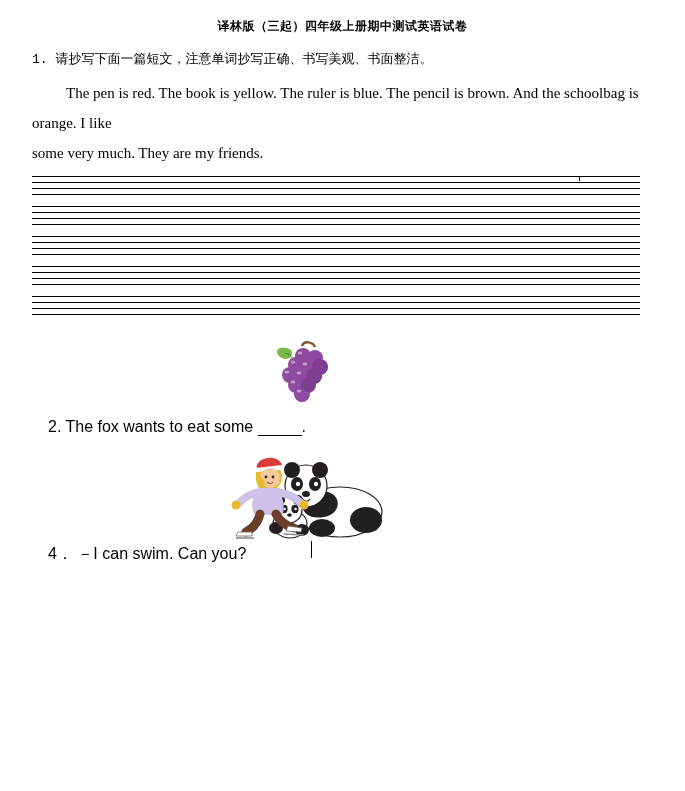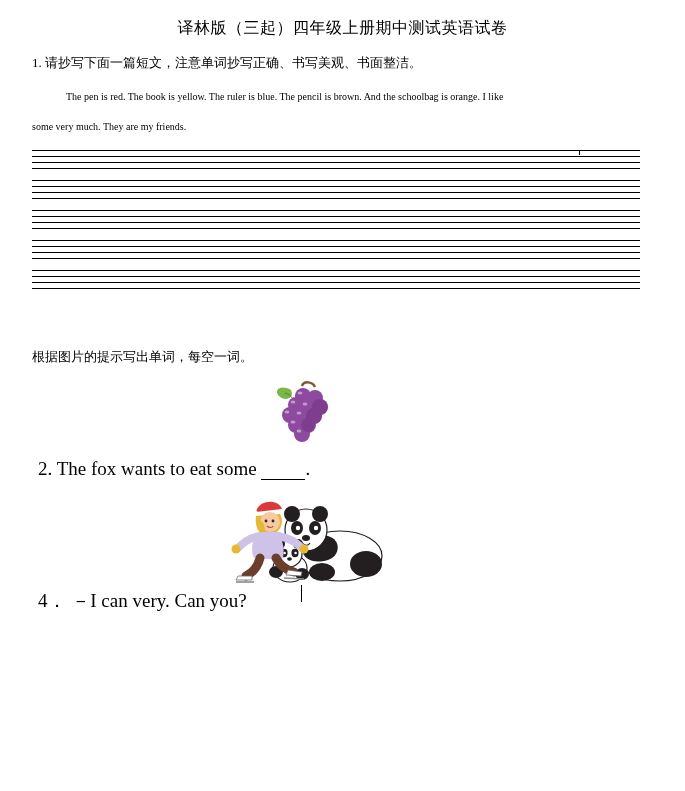--- a/index.html
+++ b/index.html
@@ -18,35 +18,35 @@
   .page {
     position: relative;
     width: 685px;
     height: 791px;
     box-sizing: border-box;
     padding: 0 30px;
   }
   .doc-title {
     text-align: center;
     font-family: "DejaVu Sans", sans-serif;
-    font-weight: normal;
-    font-size: 16px;
+    font-weight: bold;
+    font-size: 12px;
     letter-spacing: 0.5px;
     margin: 10px 0 0 0;
     padding-top: 8px;
   }
   .q1-line {
-    font-family: Liberation Serif, serif;
+    font-family: Liberation Mono, monospace;
     font-size: 13px;
     margin-top: 15px;
     margin-left: 2px;
   }
   .passage {
     font-family: "Liberation Serif", serif;
-    font-size: 10px;
+    font-size: 15px;
     line-height: 30px;
     margin-top: 10px;
     margin-left: 2px;
   }
   .passage .indent {
     display: inline-block;
     width: 34px;
   }
   .writing-grid {
     margin-top: 8px;
@@ -76,23 +76,23 @@
     height: 5px;
     background: #000;
   }
   .section-prompt {
     font-family: "DejaVu Sans", sans-serif;
     font-size: 13px;
     margin-top: 48px;
     margin-left: 2px;
   }
   .qitem {
-    font-family: Liberation Serif, serif;
-    font-size: 19px;
-    margin-left: 8px;
+    font-family: Liberation Sans, sans-serif;
+    font-size: 16px;
+    margin-left: 18px;
     position: relative;
   }
   .blank {
     display: inline-block;
     border-bottom: 1px solid #000;
     width: 44px;
     vertical-align: bottom;
     height: 13px;
   }
   .pic-row {
@@ -155,21 +155,20 @@
         <div class="l l3"></div>
     </div>
     <div class="wg-group">
       <div class="l l0"></div>
         <div class="l l1"></div>
         <div class="l l2"></div>
         <div class="l l3"></div>
     </div>
   </div>
 
-  <div class="section-prompt">根据图片的提示写出单词，每空一词。</div>
 
   <div class="pic-row">
     <div class="pic" style="left:225px; top:14px;">
       <svg width="100" height="70" viewBox="0 0 100 70" aria-hidden="true">
         <path d="M47 6 C49 0 58 2 60 7" stroke="#7a5c2e" stroke-width="2.5" fill="none"></path>
         <path d="M36 10 C26 4 18 10 24 16 C30 22 40 18 36 10 Z" fill="#7ab648"></path>
         <path d="M30 13 C34 14 36 16 37 18" stroke="#4e8a2a" stroke-width="1" fill="none"></path>
         <g fill="#8e4a9e">
           <circle cx="48" cy="16" r="8"></circle>
           <circle cx="60" cy="18" r="8"></circle>
@@ -271,21 +270,21 @@
         <path d="M18 84 L32 84 L32 88 L16 88 Z" fill="#ffffff" stroke="#6b6b6b" stroke-width="0.8"></path>
         <path d="M16 90 L34 90" stroke="#8a8a8a" stroke-width="1.6"></path>
         <path d="M68 78 L82 80 L81 84 L66 83 Z" fill="#ffffff" stroke="#6b6b6b" stroke-width="0.8"></path>
         <path d="M64 86 L84 87" stroke="#8a8a8a" stroke-width="1.6"></path>
       </svg>
     </div>
   </div>
 
   <div class="qitem" style="margin-top:108px;">
     <span>4．</span>
-    <span>－I can very. Can you?</span>
+    <span>－I can swim. Can you?</span>
     <span class="caret" style="left:263px; top:-3px;"></span>
   </div>
 
   <div class="qitem" style="margin-top:31px;">
     
     
   </div>
 
   <div class="pic-row">
     

